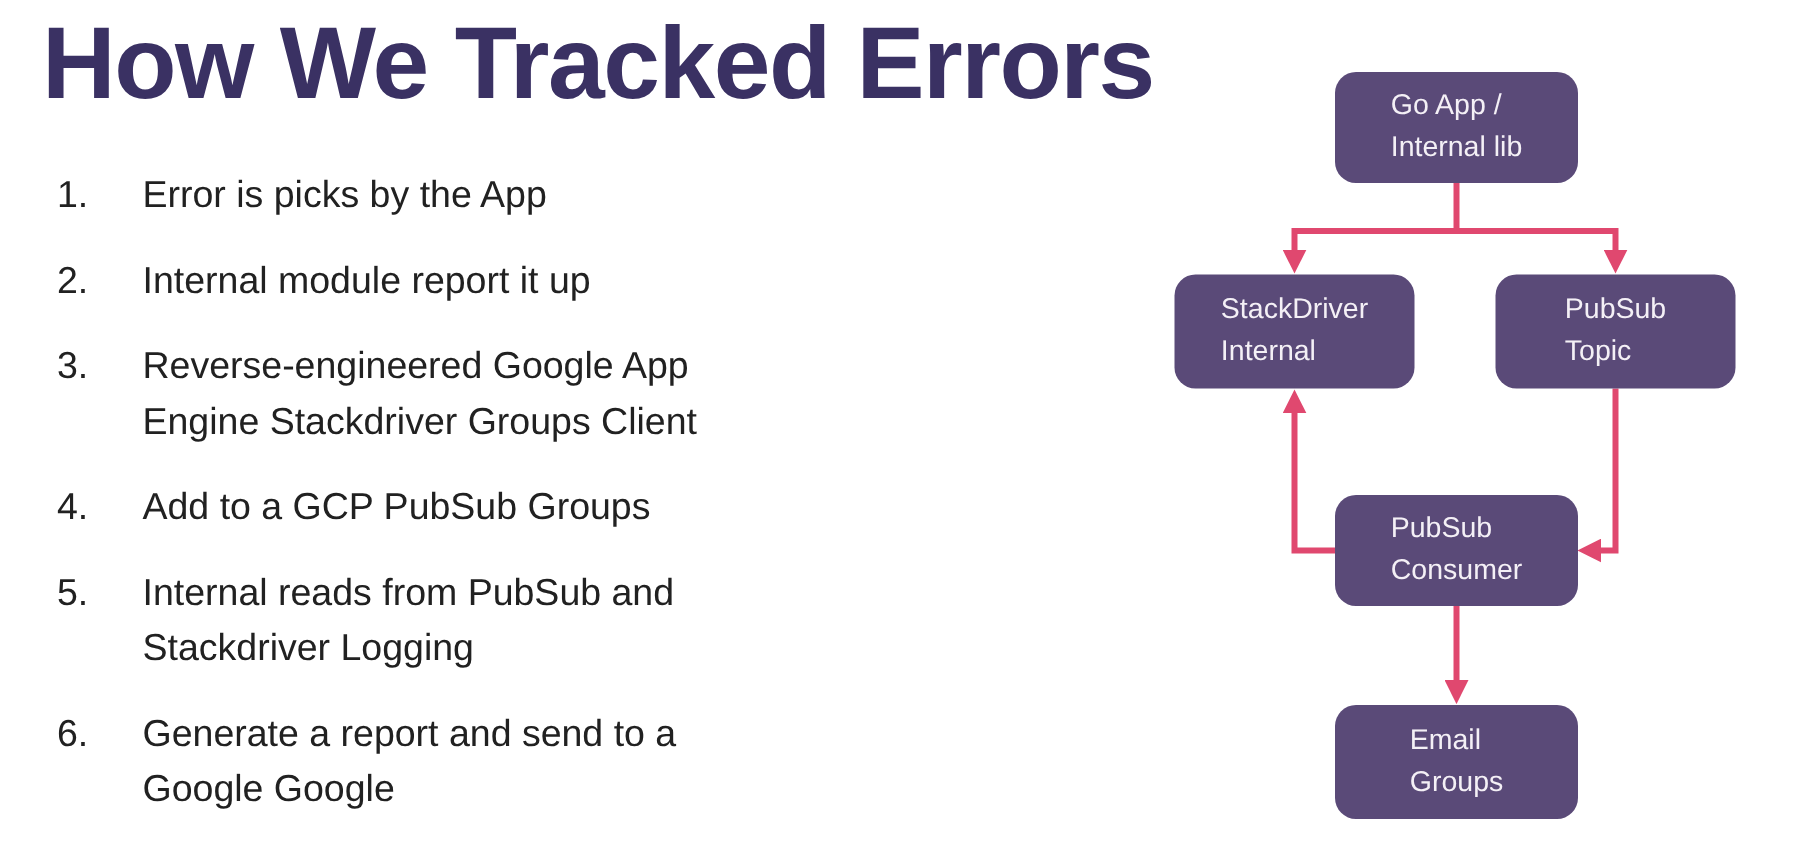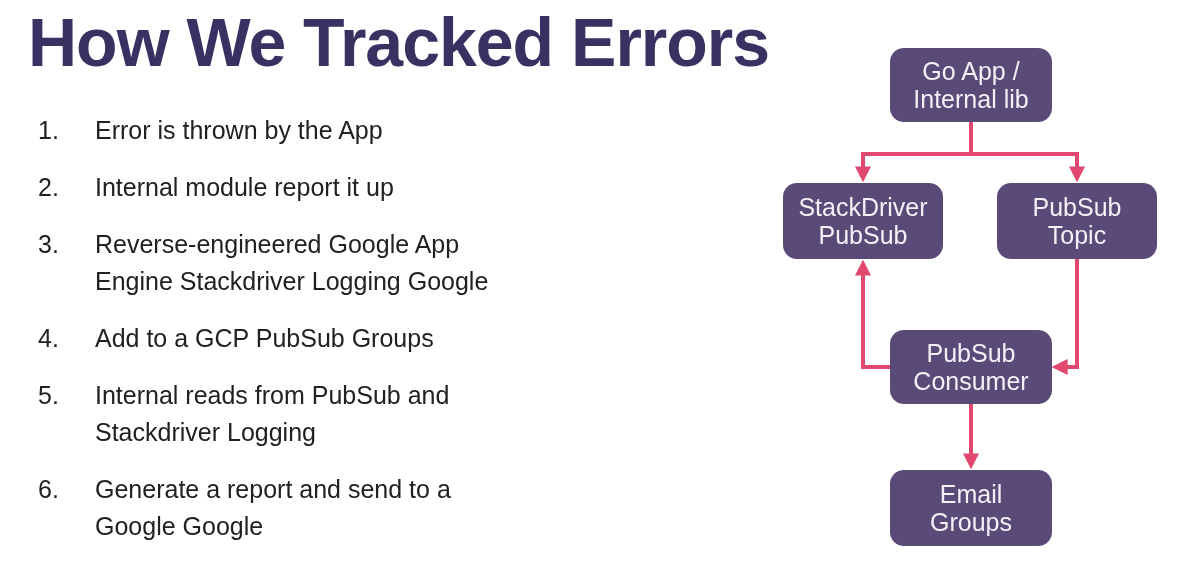--- a/index.html
+++ b/index.html
@@ -66,51 +66,51 @@
   .edge {
     fill: none;
     stroke: #e0486f;
     stroke-width: 4;
   }
   .node {
     position: absolute;
     background: #5a4a78;
     border-radius: 14px;
     color: #f4f0f6;
-    font-size: 25px;
+    font-size: 19px;
     line-height: 28px;
     display: flex;
     align-items: center;
     justify-content: center;
-    text-align: center;
+    text-align: left;
     white-space: pre-line;
   }
   .node-go-app          { left: 890px; top:  48px; width: 162px; height: 74px; }
   .node-stackdriver     { left: 783px; top: 183px; width: 160px; height: 76px; }
   .node-pubsub-topic    { left: 997px; top: 183px; width: 160px; height: 76px; }
   .node-pubsub-consumer { left: 890px; top: 330px; width: 162px; height: 74px; }
   .node-email-groups    { left: 890px; top: 470px; width: 162px; height: 76px; }
 </style>
 </head>
 <body>
 
 <div class="slide-title">How We Tracked Errors</div>
 
 <ol class="steps">
   <li class="step">
     <span class="num">1.</span>
-    <span class="txt">Error is thrown by the App</span>
+    <span class="txt">Error is picks by the App</span>
   </li>
   <li class="step">
     <span class="num">2.</span>
     <span class="txt">Internal module report it up</span>
   </li>
   <li class="step">
     <span class="num">3.</span>
-    <span class="txt">Reverse-engineered Google App Engine Stackdriver Logging Google</span>
+    <span class="txt">Reverse-engineered Google App Engine Stackdriver Groups Client</span>
   </li>
   <li class="step">
     <span class="num">4.</span>
     <span class="txt">Add to a GCP PubSub Groups</span>
   </li>
   <li class="step">
     <span class="num">5.</span>
     <span class="txt">Internal reads from PubSub and Stackdriver Logging</span>
   </li>
   <li class="step">
@@ -136,20 +136,20 @@
     <path class="edge" d="M1077 259 V367 H1066" marker-end="url(#arrowhead)"></path>
 
     <path class="edge" d="M890 367 H863 V274" marker-end="url(#arrowhead)"></path>
 
     <path class="edge" d="M971 404 V455" marker-end="url(#arrowhead)"></path>
   </svg>
 
   <div class="node node-go-app">Go App /
 Internal lib</div>
   <div class="node node-stackdriver">StackDriver
-PubSub</div>
+Internal</div>
   <div class="node node-pubsub-topic">PubSub
 Topic</div>
   <div class="node node-pubsub-consumer">PubSub
 Consumer</div>
   <div class="node node-email-groups">Email
 Groups</div>
 </div>
 
 </body></html>

